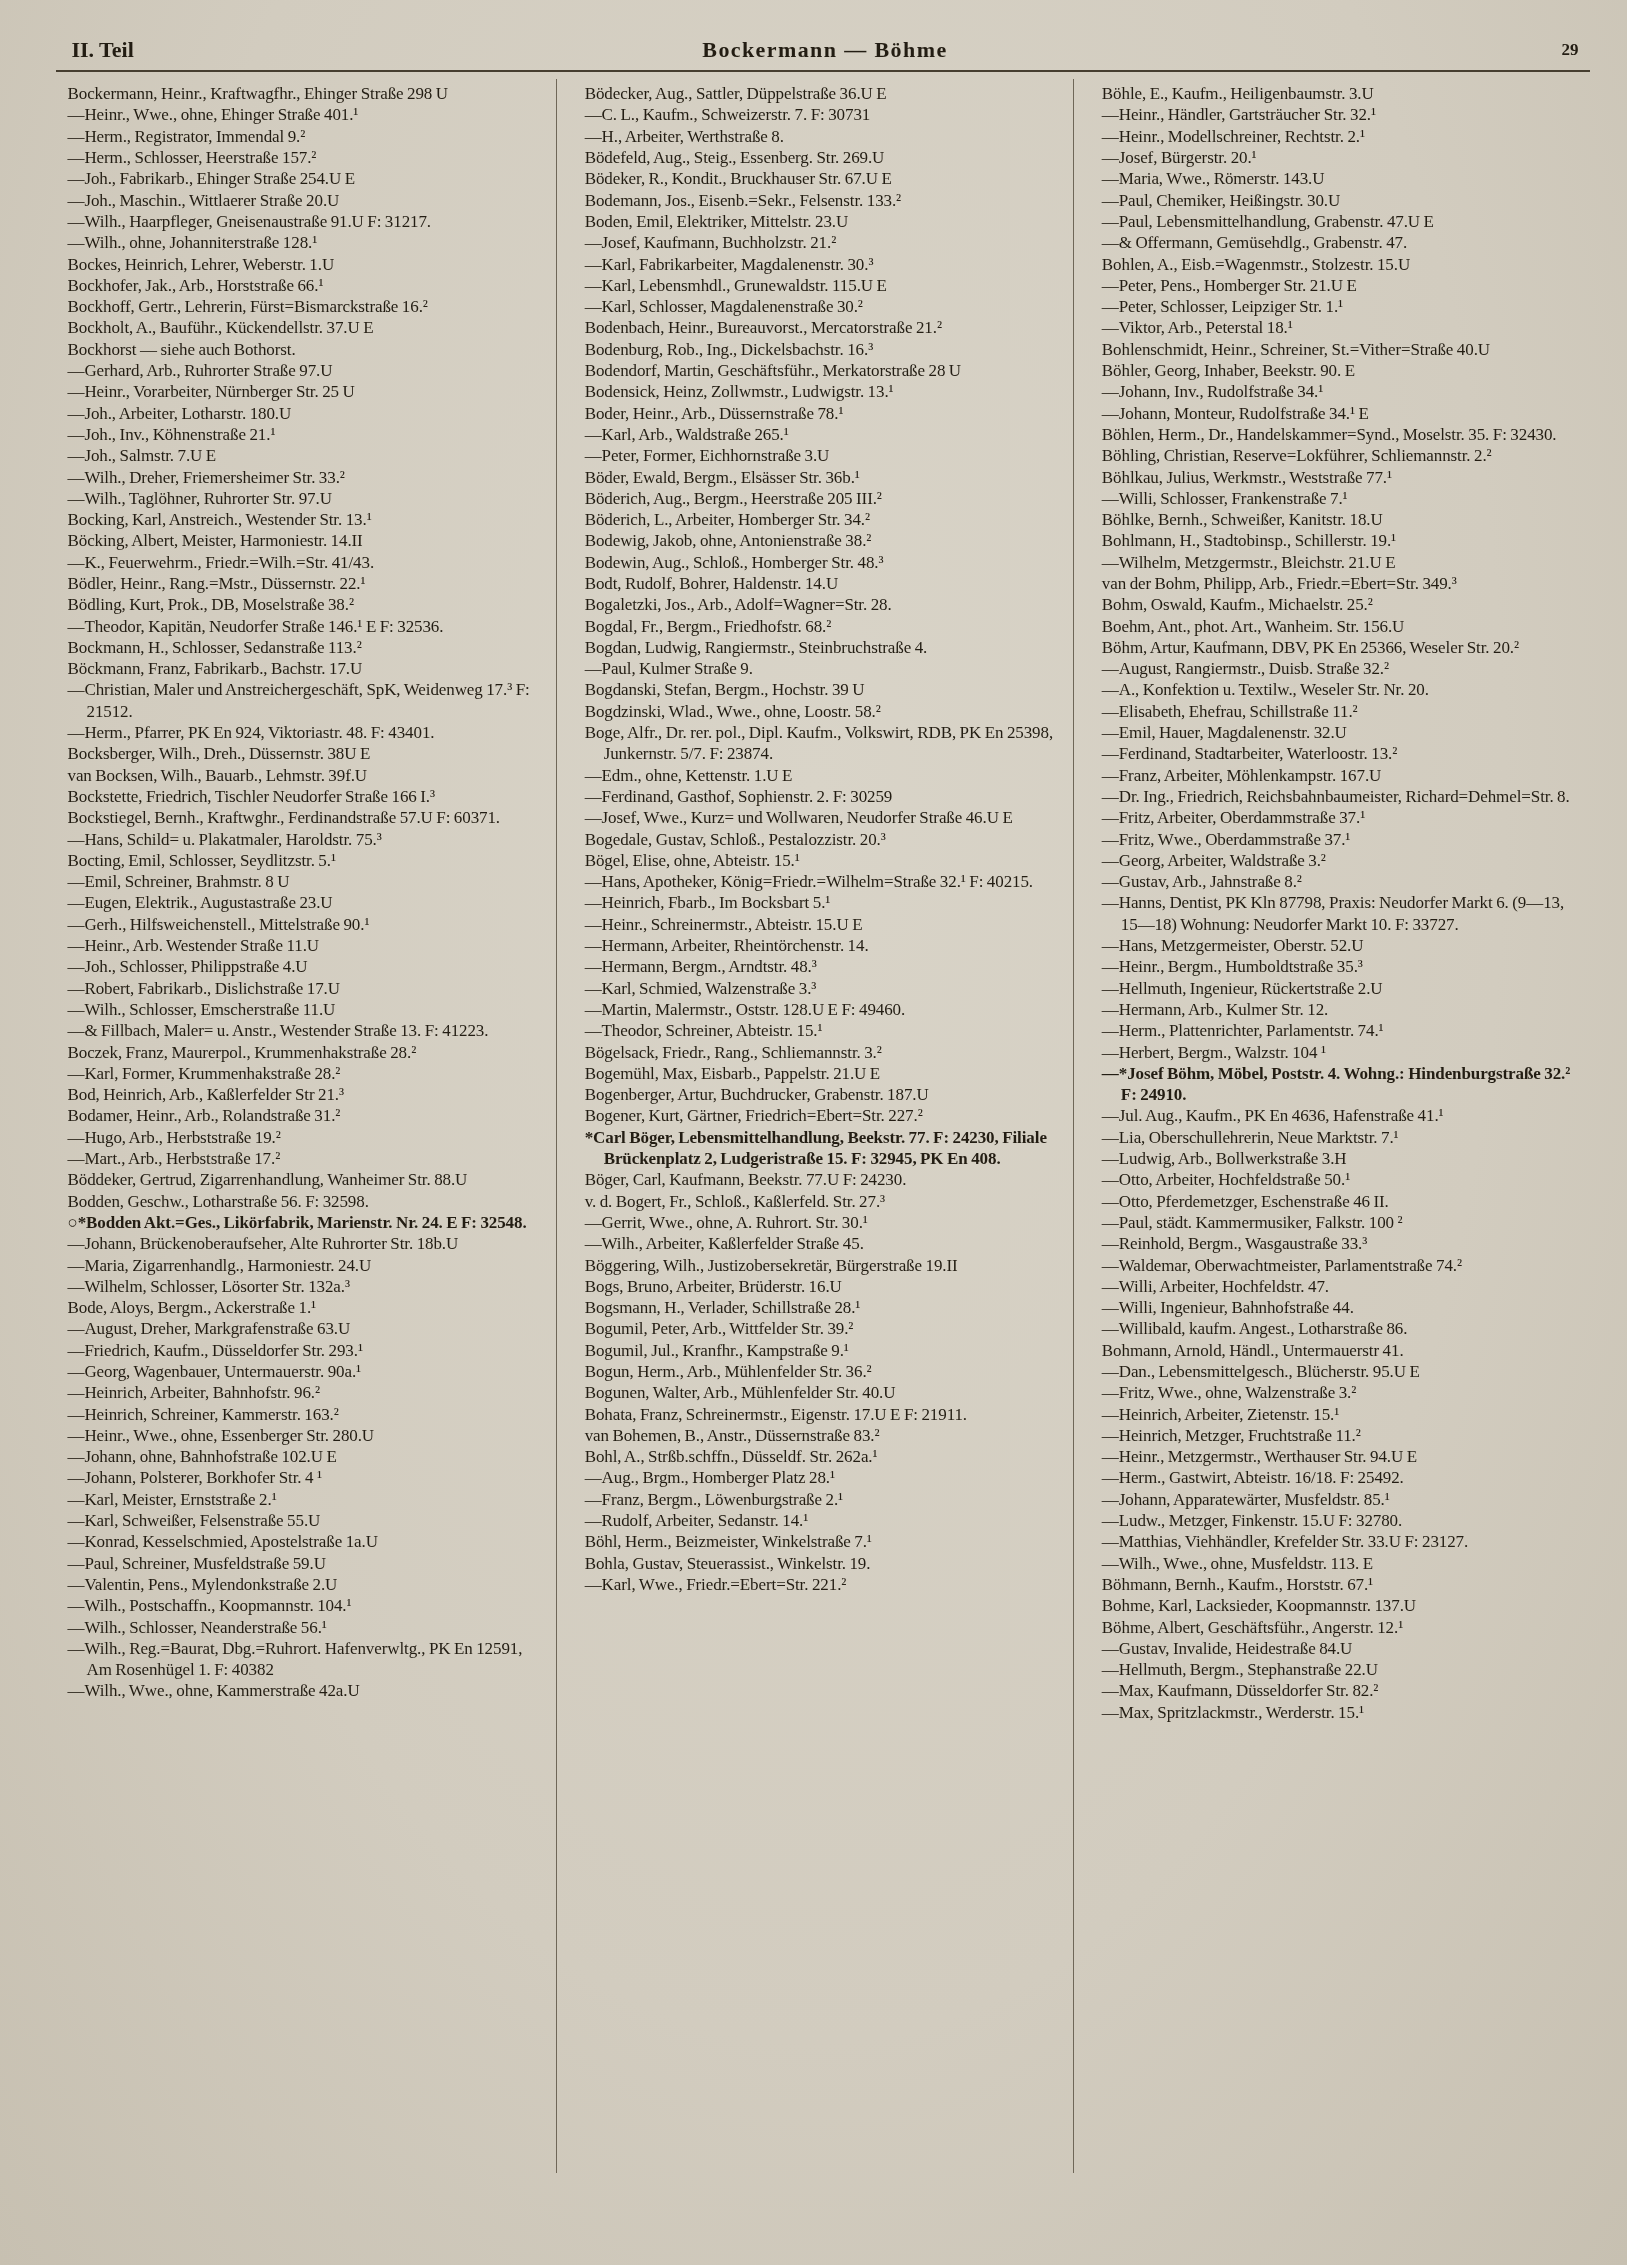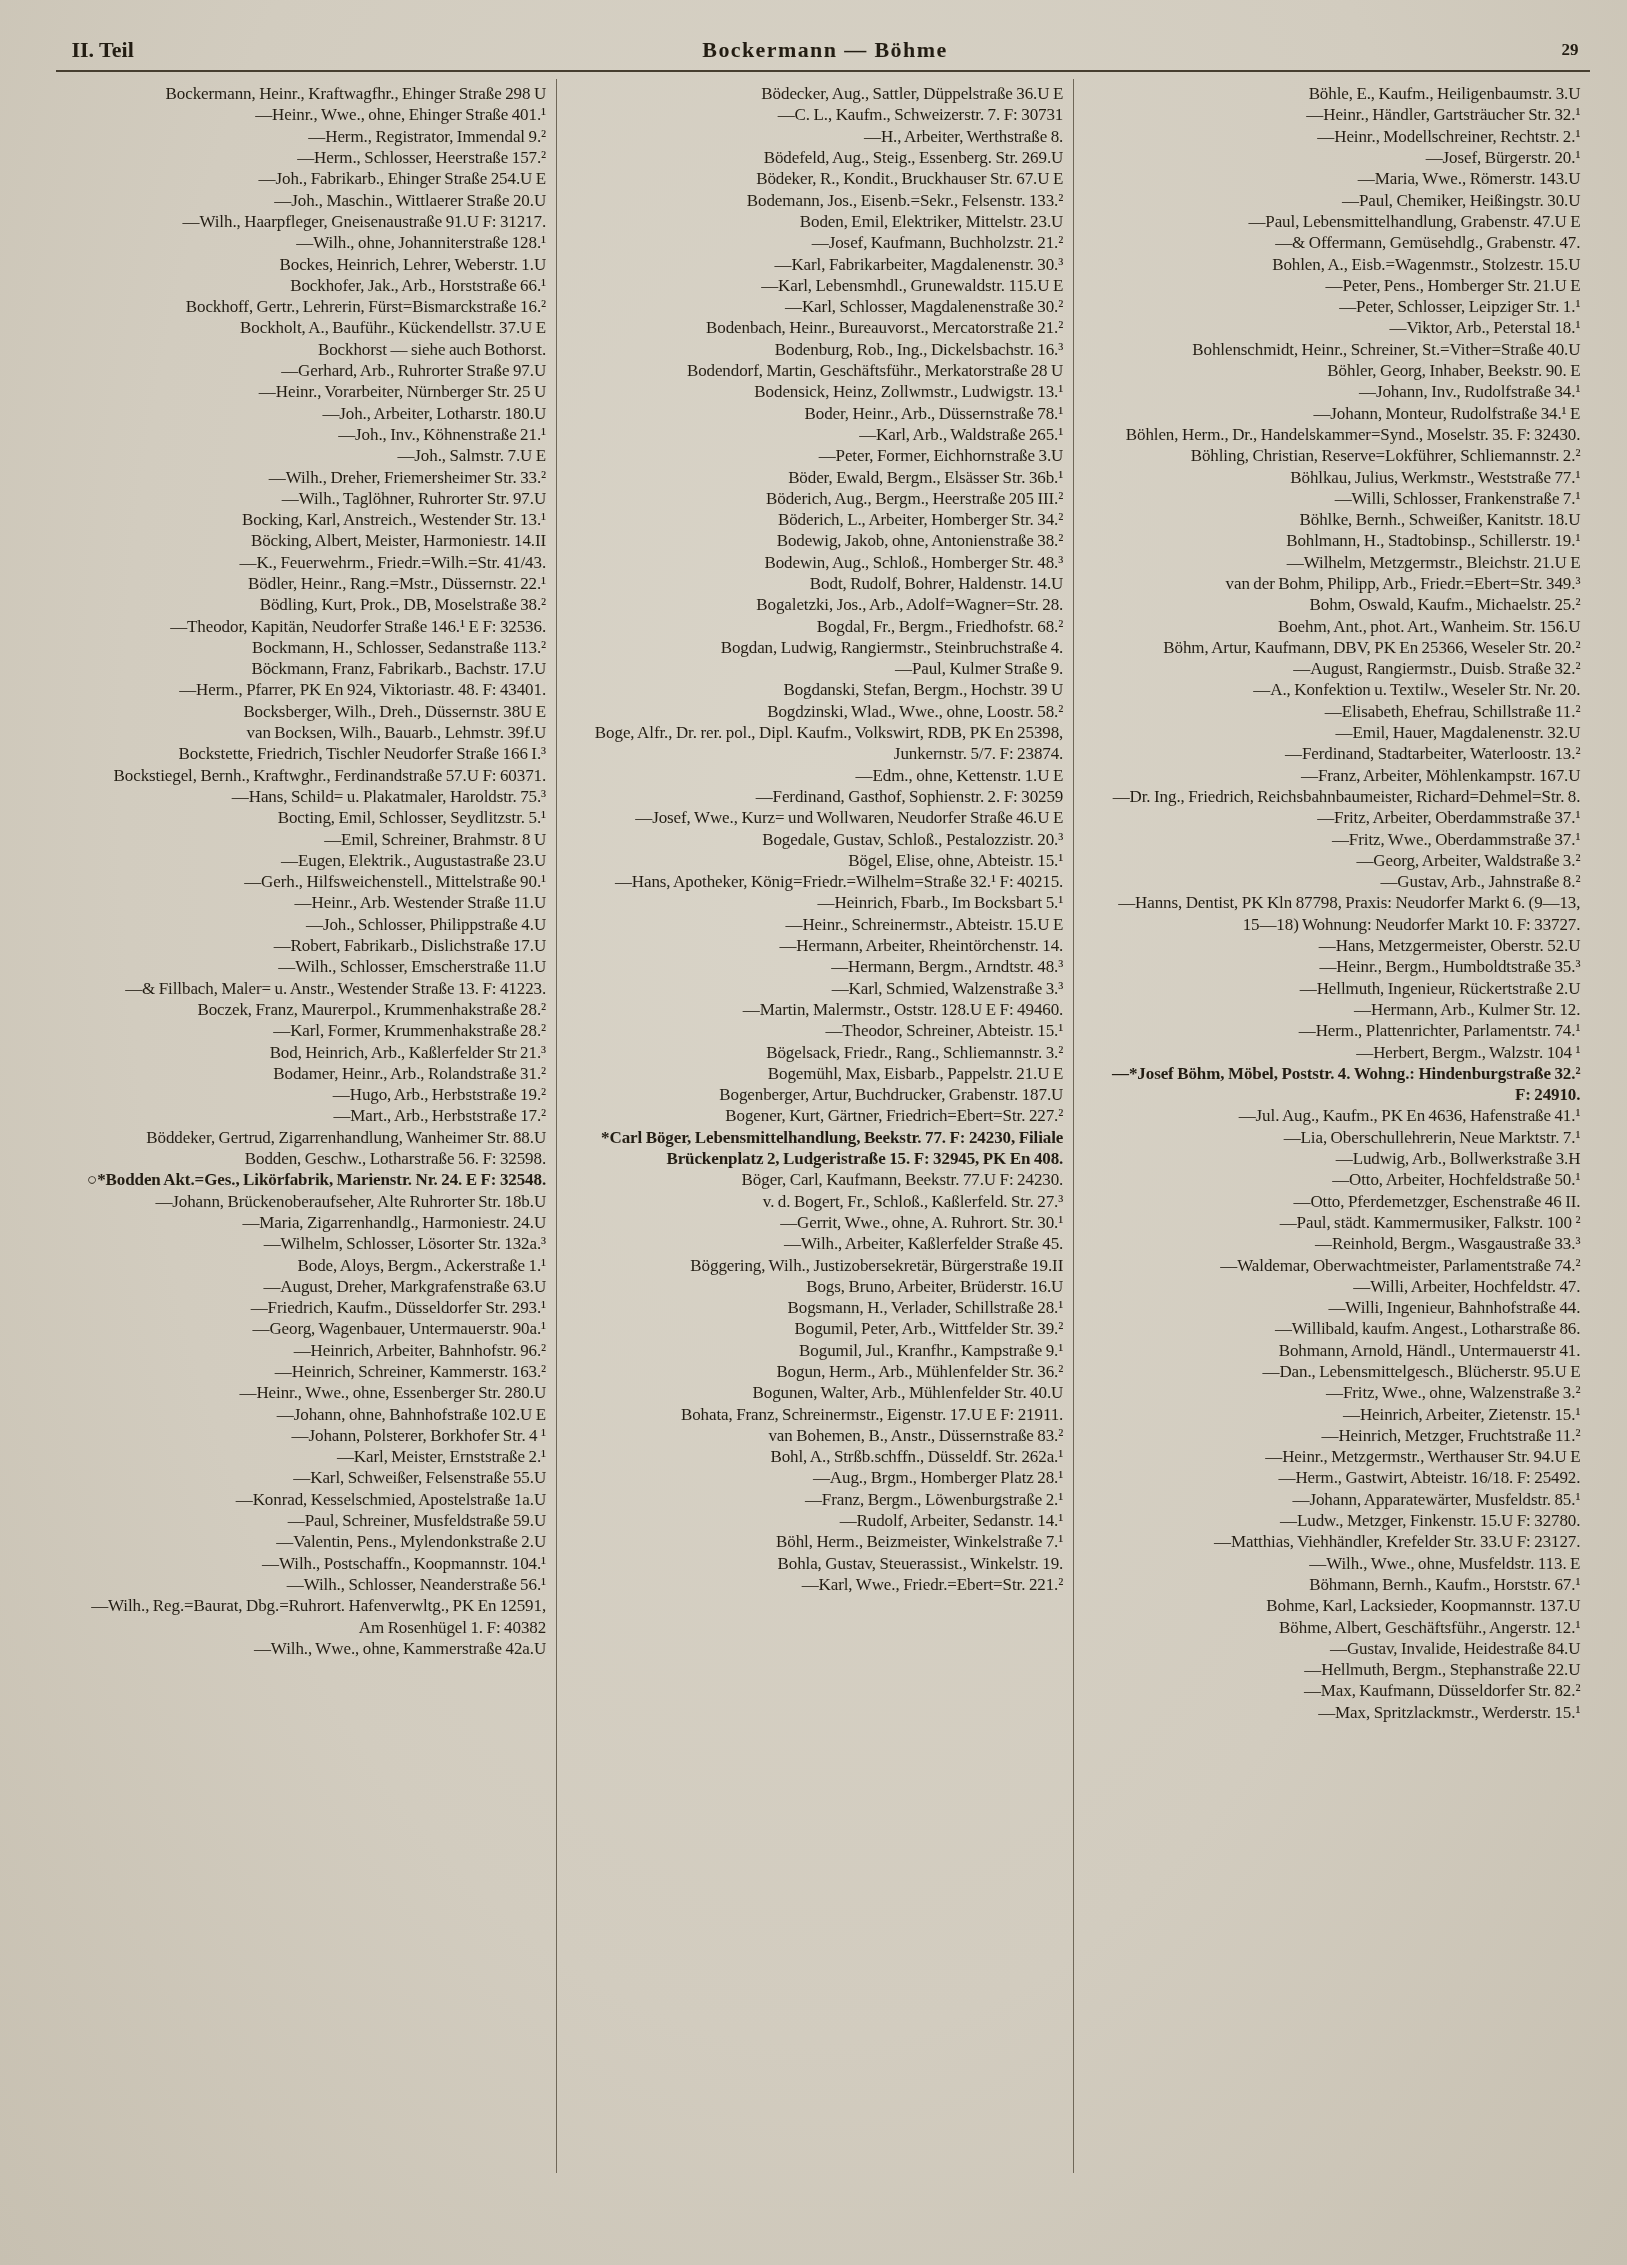--- a/index.html
+++ b/index.html
@@ -18,21 +18,21 @@
     align-items: center;
     border-bottom: 2.9px solid #463e30;
     padding: 0 11.5px 6.7px 15.4px;
     font-weight: bold;
     font-size: 22px;
   }
   .h-left  { width: 211px; }
   .h-center { flex: 1; text-align: center; letter-spacing: 1.4px; }
   .h-right { width: 211px; text-align: right; font-size: 17px; }
   .columns { display: flex; align-items: stretch; margin-top: 7.7px; min-height: 2094px; }
-  .col { flex: 1 1 0; padding: 3.8px 9.6px 0 11.5px; text-align: right; }
+  .col { flex: 1 1 0; padding: 3.8px 9.6px 0 11.5px; }
   .col + .col { border-left: 1.4px solid #6f6758; padding-left: 28px; }
   .entry {
     margin: 0;
     font-size: 17px;
     line-height: 21.3px;
     padding-left: 19px;
     text-indent: -19px;
     letter-spacing: -0.1px;
     word-spacing: -0.6px;
   }
@@ -70,20 +70,21 @@
         <p class="entry">—Wilh., Dreher, Friemersheimer Str. 33.²</p>
         <p class="entry">—Wilh., Taglöhner, Ruhrorter Str. 97.U</p>
         <p class="entry">Bocking, Karl, Anstreich., Westender Str. 13.¹</p>
         <p class="entry">Böcking, Albert, Meister, Harmoniestr. 14.II</p>
         <p class="entry">—K., Feuerwehrm., Friedr.=Wilh.=Str. 41/43.</p>
         <p class="entry">Bödler, Heinr., Rang.=Mstr., Düssernstr. 22.¹</p>
         <p class="entry">Bödling, Kurt, Prok., DB, Moselstraße 38.²</p>
         <p class="entry">—Theodor, Kapitän, Neudorfer Straße 146.¹ E F: 32536.</p>
         <p class="entry">Bockmann, H., Schlosser, Sedanstraße 113.²</p>
         <p class="entry">Böckmann, Franz, Fabrikarb., Bachstr. 17.U</p>
+        <p class="entry">—Christian, Maler und Anstreichergeschäft, SpK, Weidenweg 17.³ F: 21512.</p>
         <p class="entry">—Herm., Pfarrer, PK En 924, Viktoriastr. 48. F: 43401.</p>
         <p class="entry">Bocksberger, Wilh., Dreh., Düssernstr. 38U E</p>
         <p class="entry">van Bocksen, Wilh., Bauarb., Lehmstr. 39f.U</p>
         <p class="entry">Bockstette, Friedrich, Tischler Neudorfer Straße 166 I.³</p>
         <p class="entry">Bockstiegel, Bernh., Kraftwghr., Ferdinandstraße 57.U F: 60371.</p>
         <p class="entry">—Hans, Schild= u. Plakatmaler, Haroldstr. 75.³</p>
         <p class="entry">Bocting, Emil, Schlosser, Seydlitzstr. 5.¹</p>
         <p class="entry">—Emil, Schreiner, Brahmstr. 8 U</p>
         <p class="entry">—Eugen, Elektrik., Augustastraße 23.U</p>
         <p class="entry">—Gerh., Hilfsweichenstell., Mittelstraße 90.¹</p>

